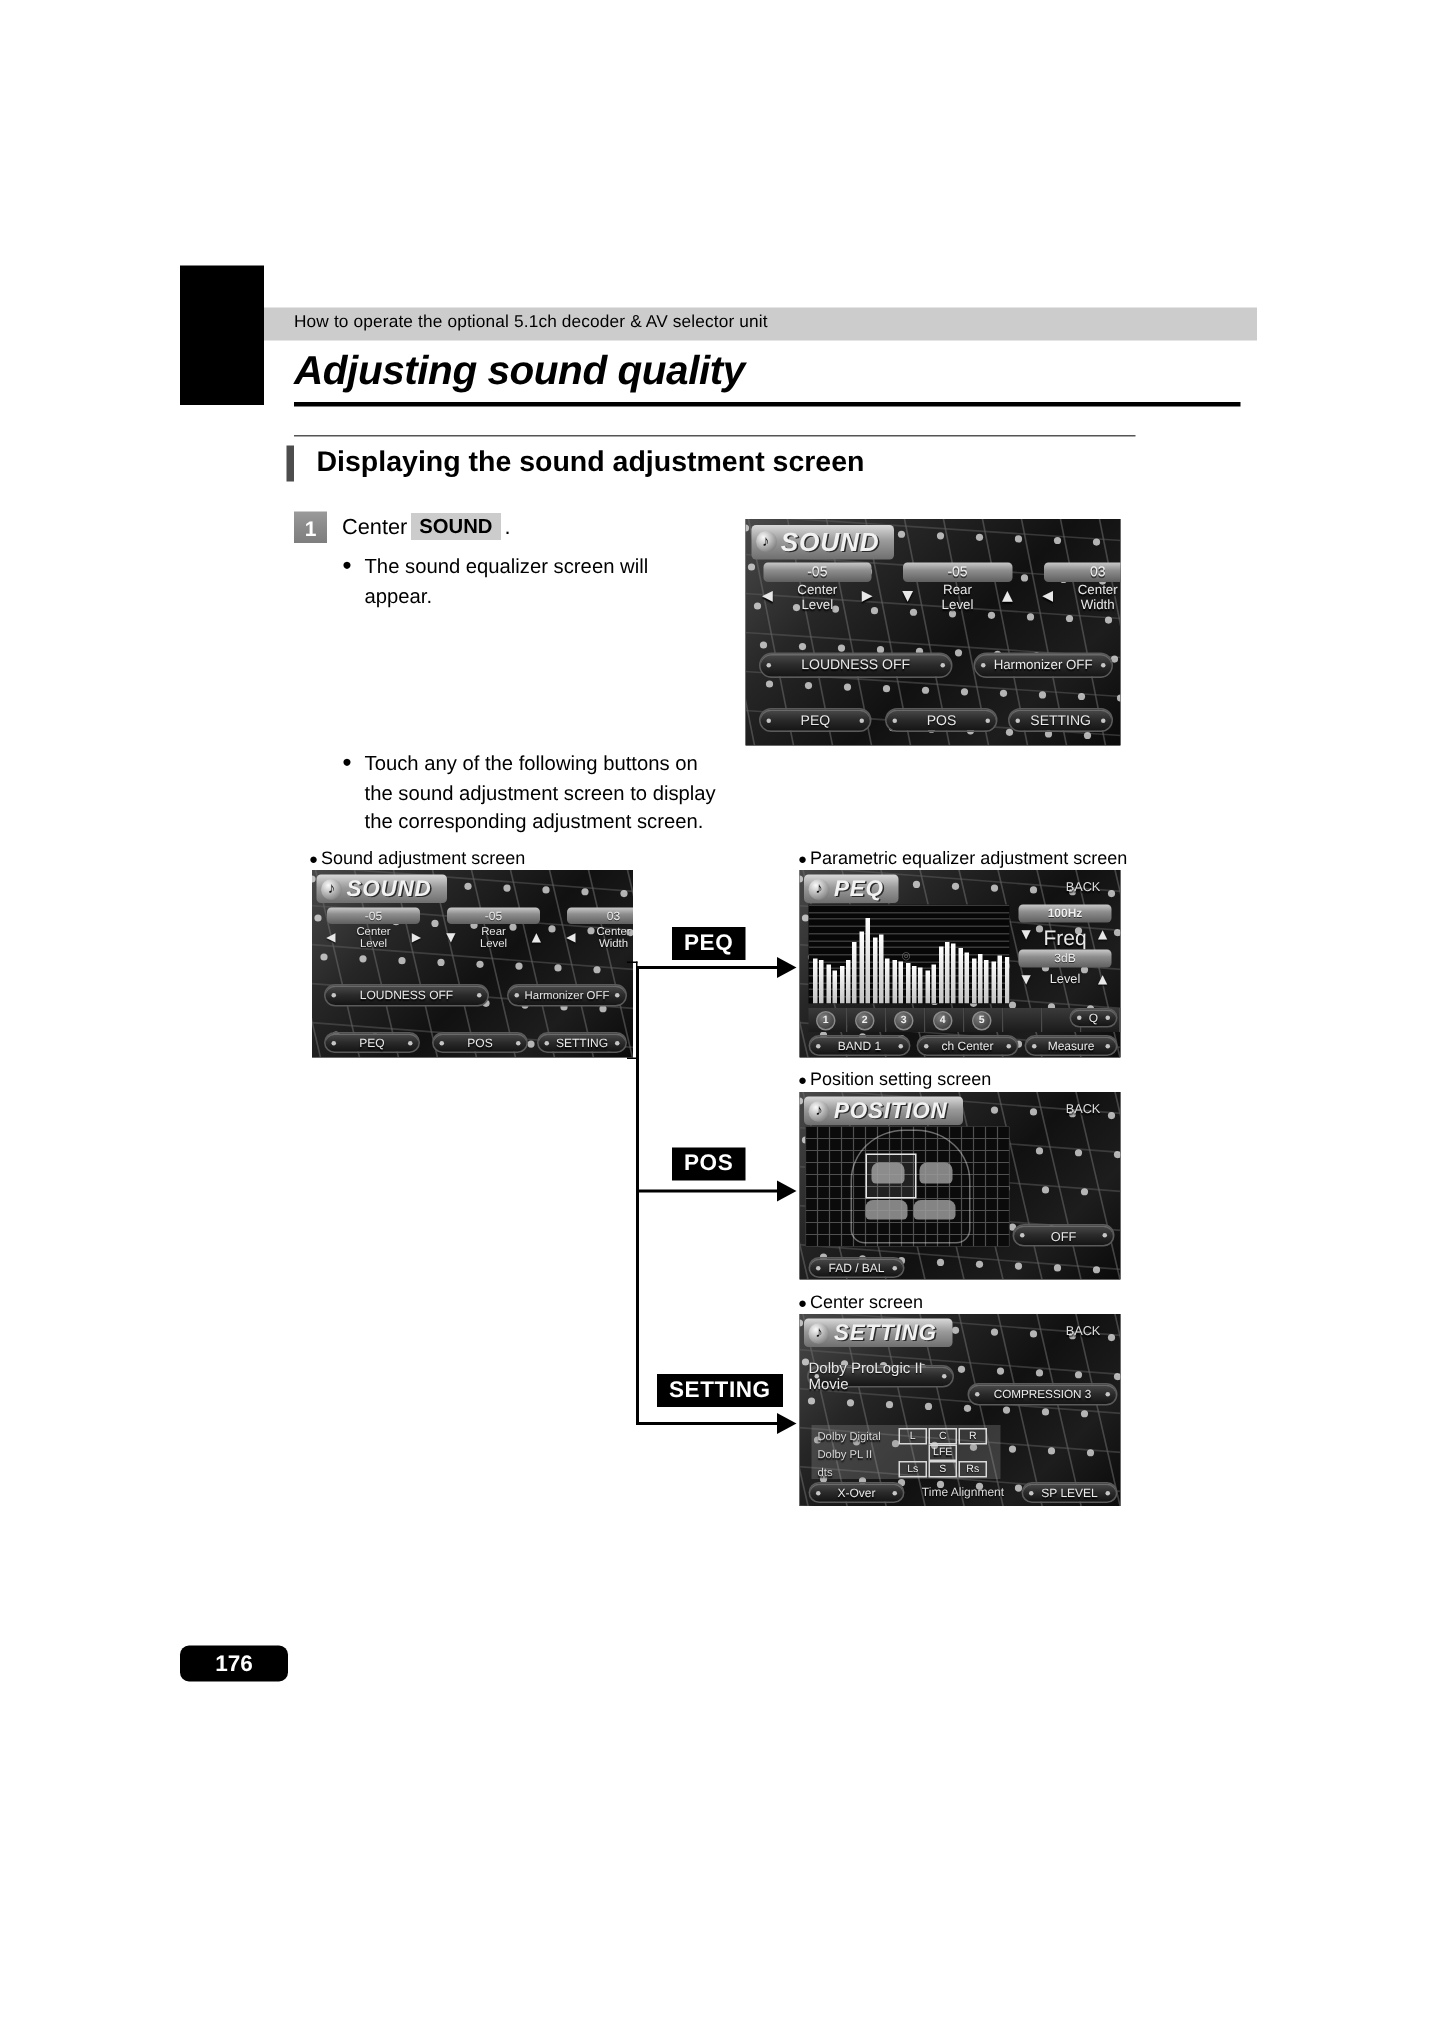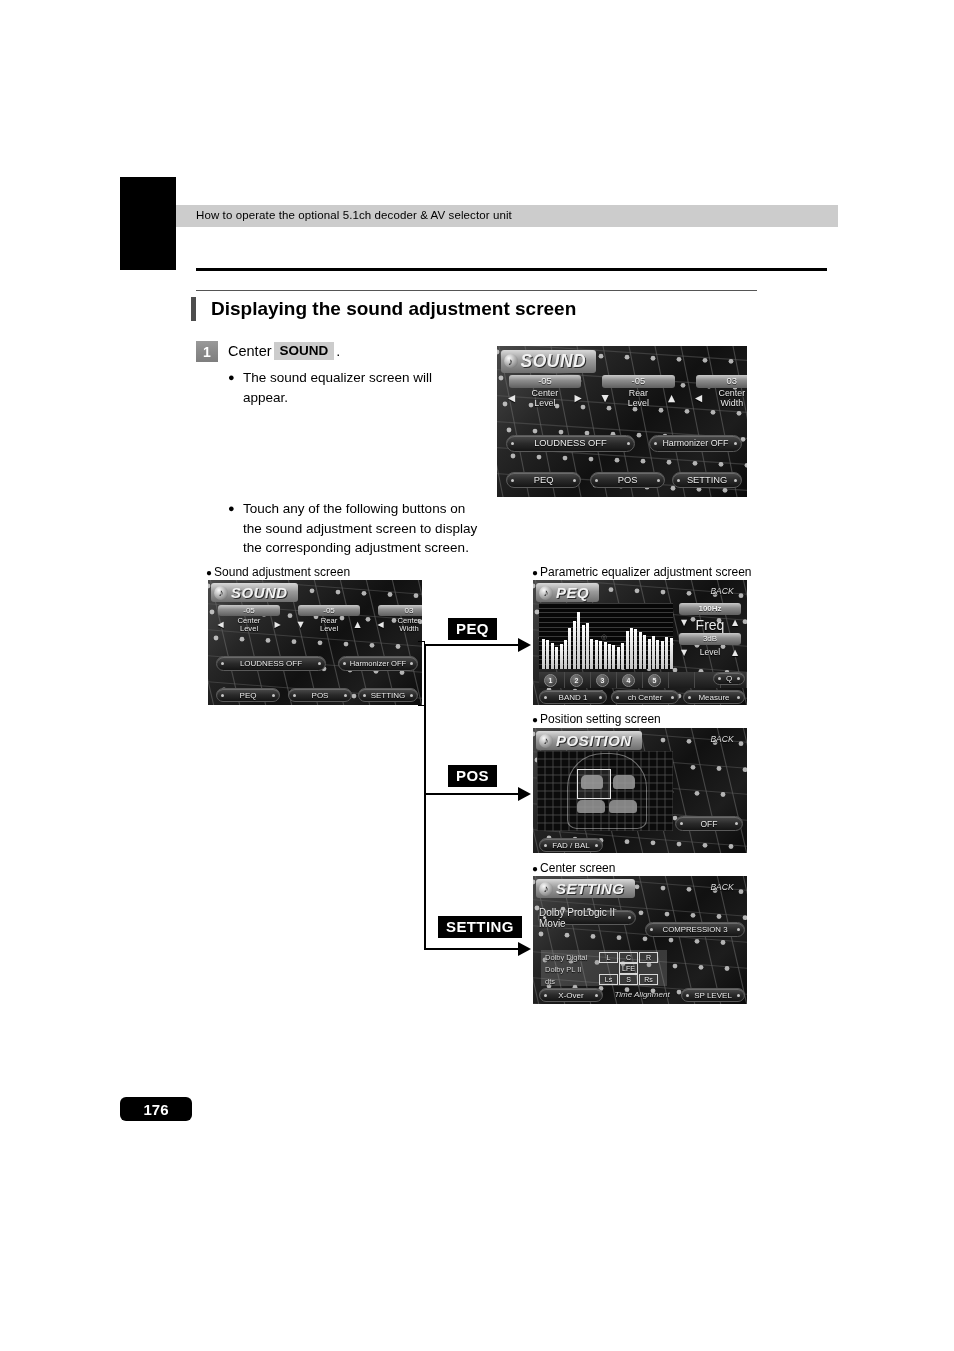--- a/index.html
+++ b/index.html
@@ -67,21 +67,21 @@
   .chev.flat{font-family:"DejaVu Sans",sans-serif;}
 
   .pillbtn{position:absolute;border-radius:9px;display:flex;align-items:center;justify-content:center;
      color:#eaeaea;text-shadow:0 1px 1px #000;
      background:linear-gradient(180deg,#4b4b4b 0%,#2a2a2a 50%,#151515 100%);
      border:1px solid #5a5a5a;box-shadow:inset 0 1px 0 #6a6a6a;}
   .pillbtn .dotl,.pillbtn .dotr{position:absolute;width:3px;height:3px;border-radius:50%;background:#c6c6c6;}
   .pillbtn .dotl{left:4px;} .pillbtn .dotr{right:4px;}
 
   .plainbtn{position:absolute;color:#dcdcdc;display:flex;align-items:center;justify-content:center;
-     text-shadow:0 1px 1px #000;font-style:italic;}
+     text-shadow:0 1px 1px #000;}
 
   
   .eqwrap{position:absolute;background:#070707;overflow:hidden;}
   .eqline{position:absolute;left:0;right:0;height:1px;background:#3a3a3a;}
   .eqbar{position:absolute;bottom:0;background:linear-gradient(180deg,#ffffff,#c4c4c4);width:3px;}
   .eqq{position:absolute;color:#6f6f6f;font-size:7px;}
 
   .numbtn{position:absolute;display:flex;align-items:center;justify-content:center;
      color:#f0f0f0;font-size:7px;font-weight:bold;
      border-radius:50%;background:radial-gradient(circle at 35% 30%,#7d7d7d,#2e2e2e);
@@ -105,20 +105,21 @@
      color:#fff;font-size:15px;font-weight:bold;display:flex;align-items:center;justify-content:center;}
 </style>
 </head>
 <body>
 
 <div class="page">
 
   <div class="black-tab"></div>
   <div class="header-band"></div>
   <div class="header-band-text">How to operate the optional 5.1ch decoder &amp; AV selector unit</div>
+  <div class="chapter-title">Adjusting sound quality</div>
   <div class="title-rule"></div>
 
   <div class="sec-toprule"></div>
   <div class="sec-bar"></div>
   <div class="sec-title">Displaying the sound adjustment screen</div>
 
   <div class="step-badge">1</div>
   <div class="step-text">
     <span>Center</span><span class="key-chip">SOUND</span><span>.</span>
   </div>

